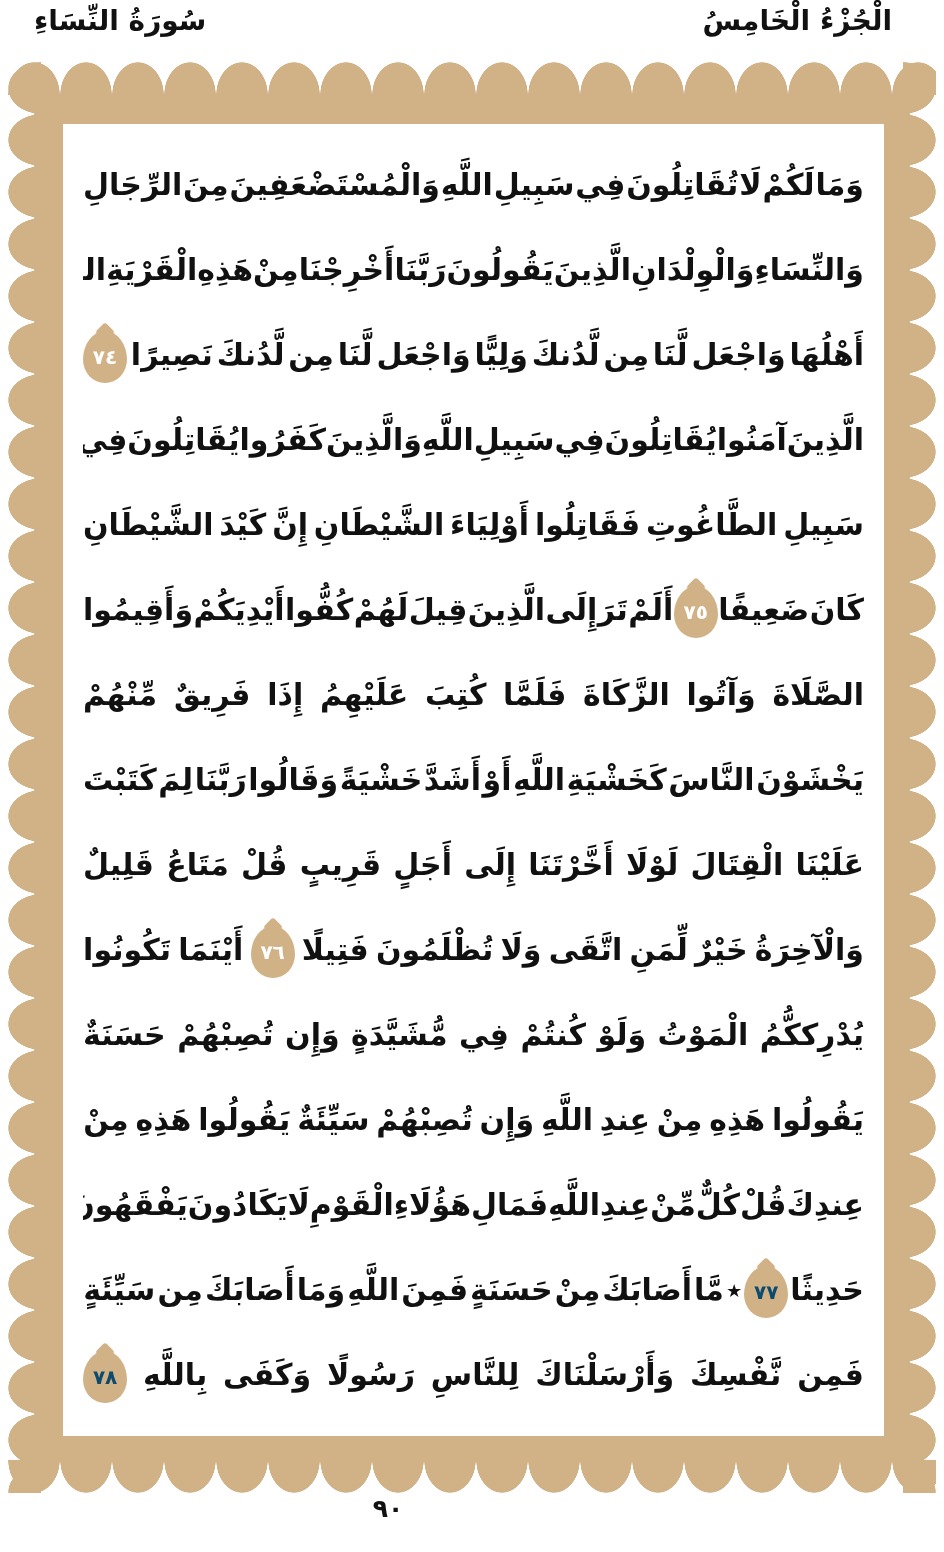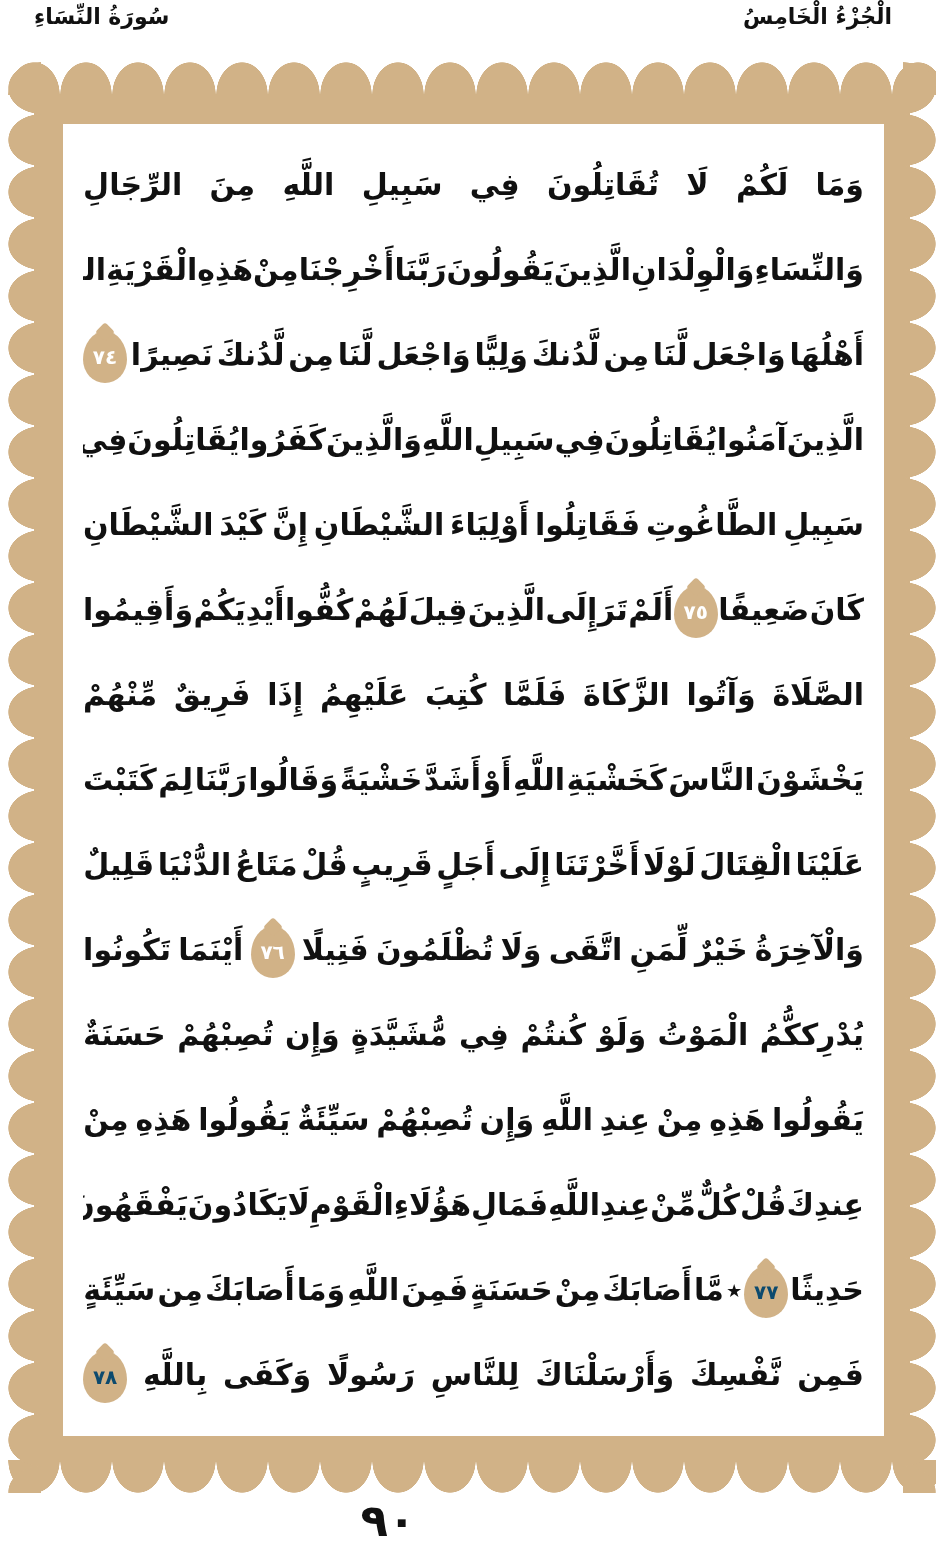--- a/index.html
+++ b/index.html
@@ -4,21 +4,21 @@
 <style>
   :root{
     --tan:#D1B287;
     --ink:#111111;
   }
   *{margin:0;padding:0;box-sizing:border-box;}
   html,body{width:944px;height:1552px;background:#ffffff;overflow:hidden;}
   body{font-family:"DejaVu Sans",sans-serif;color:var(--ink);position:relative;}
 
   
-  .head{position:absolute;top:4px;font-size:22px;font-weight:bold;white-space:nowrap;}
+  .head{position:absolute;top:4px;font-size:28px;font-weight:bold;white-space:nowrap;}
   .head-right{right:52px;}
   .head-left{left:34px;}
 
   
   .frame-solid{position:absolute;left:34px;top:94px;width:876px;height:1368px;background:var(--tan);}
   .frame-inner{position:absolute;left:63px;top:124px;width:821px;height:1312px;background:#ffffff;}
 
   .bumps{position:absolute;background-repeat:repeat;}
   .bumps-top{left:8px;top:62px;width:928px;height:33px;
     background-image:radial-gradient(26px 33px at 26px 33px,var(--tan) 98%,transparent 100%);
@@ -56,21 +56,21 @@
     width:14px;height:14px;background:var(--tan);
     transform:rotate(45deg);border-radius:3px;
   }
   .verse-marker.dark{color:#0c4a6e;}
 
   .hizb-star{flex:none;font-size:30px;line-height:1;}
 
   
   .page-number{
     position:absolute;left:0;top:1494px;width:776px;
-    text-align:center;font-size:45px;font-weight:bold;
+    text-align:center;font-size:25px;font-weight:bold;
   }
 </style>
 </head>
 <body>
 
 <div class="head head-right">الْجُزْءُ الْخَامِسُ</div>
 <div class="head head-left">سُورَةُ النِّسَاءِ</div>
 
 <div class="frame-solid"></div>
 <div class="bumps bumps-top"></div>
@@ -81,20 +81,21 @@
 
 <div class="text-block">
     <div class="line">
       <span class="w">وَمَا</span>
       <span class="w">لَكُمْ</span>
       <span class="w">لَا</span>
       <span class="w">تُقَاتِلُونَ</span>
       <span class="w">فِي</span>
       <span class="w">سَبِيلِ</span>
       <span class="w">اللَّهِ</span>
+      <span class="w">وَالْمُسْتَضْعَفِينَ</span>
       <span class="w">مِنَ</span>
       <span class="w">الرِّجَالِ</span>
     </div>
     <div class="line">
       <span class="w">وَالنِّسَاءِ</span>
       <span class="w">وَالْوِلْدَانِ</span>
       <span class="w">الَّذِينَ</span>
       <span class="w">يَقُولُونَ</span>
       <span class="w">رَبَّنَا</span>
       <span class="w">أَخْرِجْنَا</span>
@@ -180,21 +181,20 @@
     <div class="line">
       <span class="w">عَلَيْنَا</span>
       <span class="w">الْقِتَالَ</span>
       <span class="w">لَوْلَا</span>
       <span class="w">أَخَّرْتَنَا</span>
       <span class="w">إِلَى</span>
       <span class="w">أَجَلٍ</span>
       <span class="w">قَرِيبٍ</span>
       <span class="w">قُلْ</span>
       <span class="w">مَتَاعُ</span>
-      <span class="w">الدُّنْيَا</span>
       <span class="w">قَلِيلٌ</span>
     </div>
     <div class="line">
       <span class="w">وَالْآخِرَةُ</span>
       <span class="w">خَيْرٌ</span>
       <span class="w">لِّمَنِ</span>
       <span class="w">اتَّقَى</span>
       <span class="w">وَلَا</span>
       <span class="w">تُظْلَمُونَ</span>
       <span class="w">فَتِيلًا</span>

